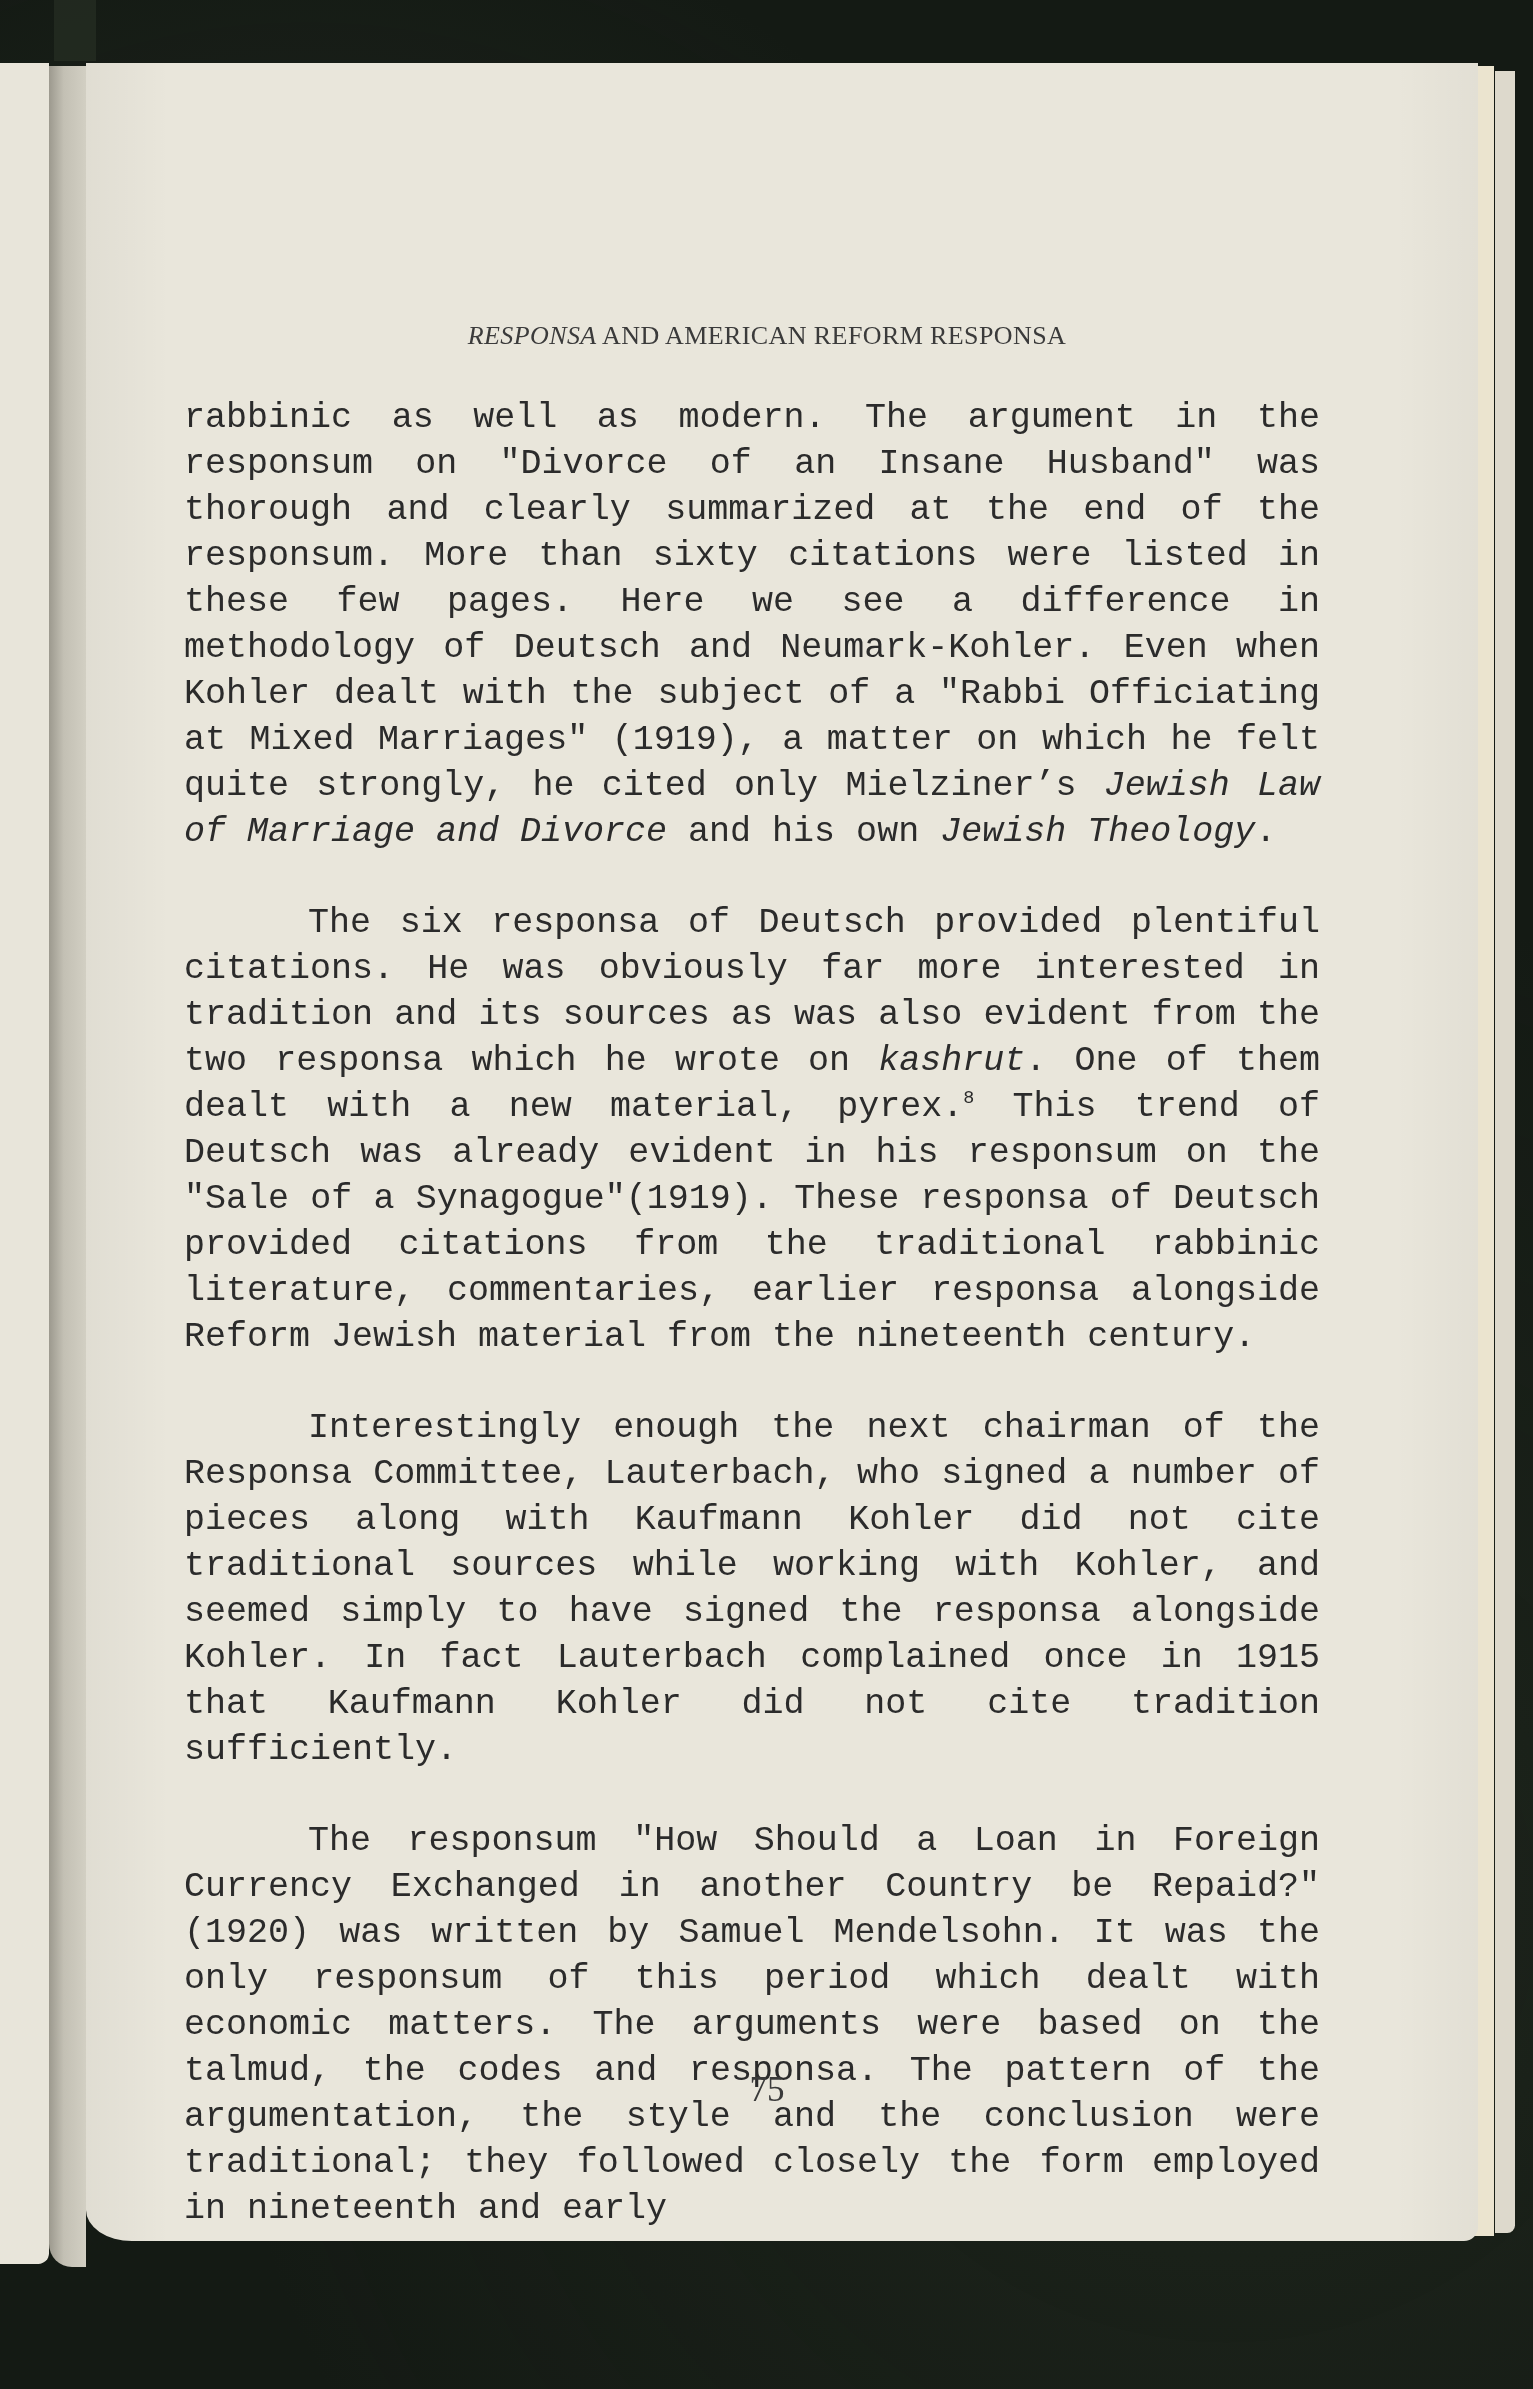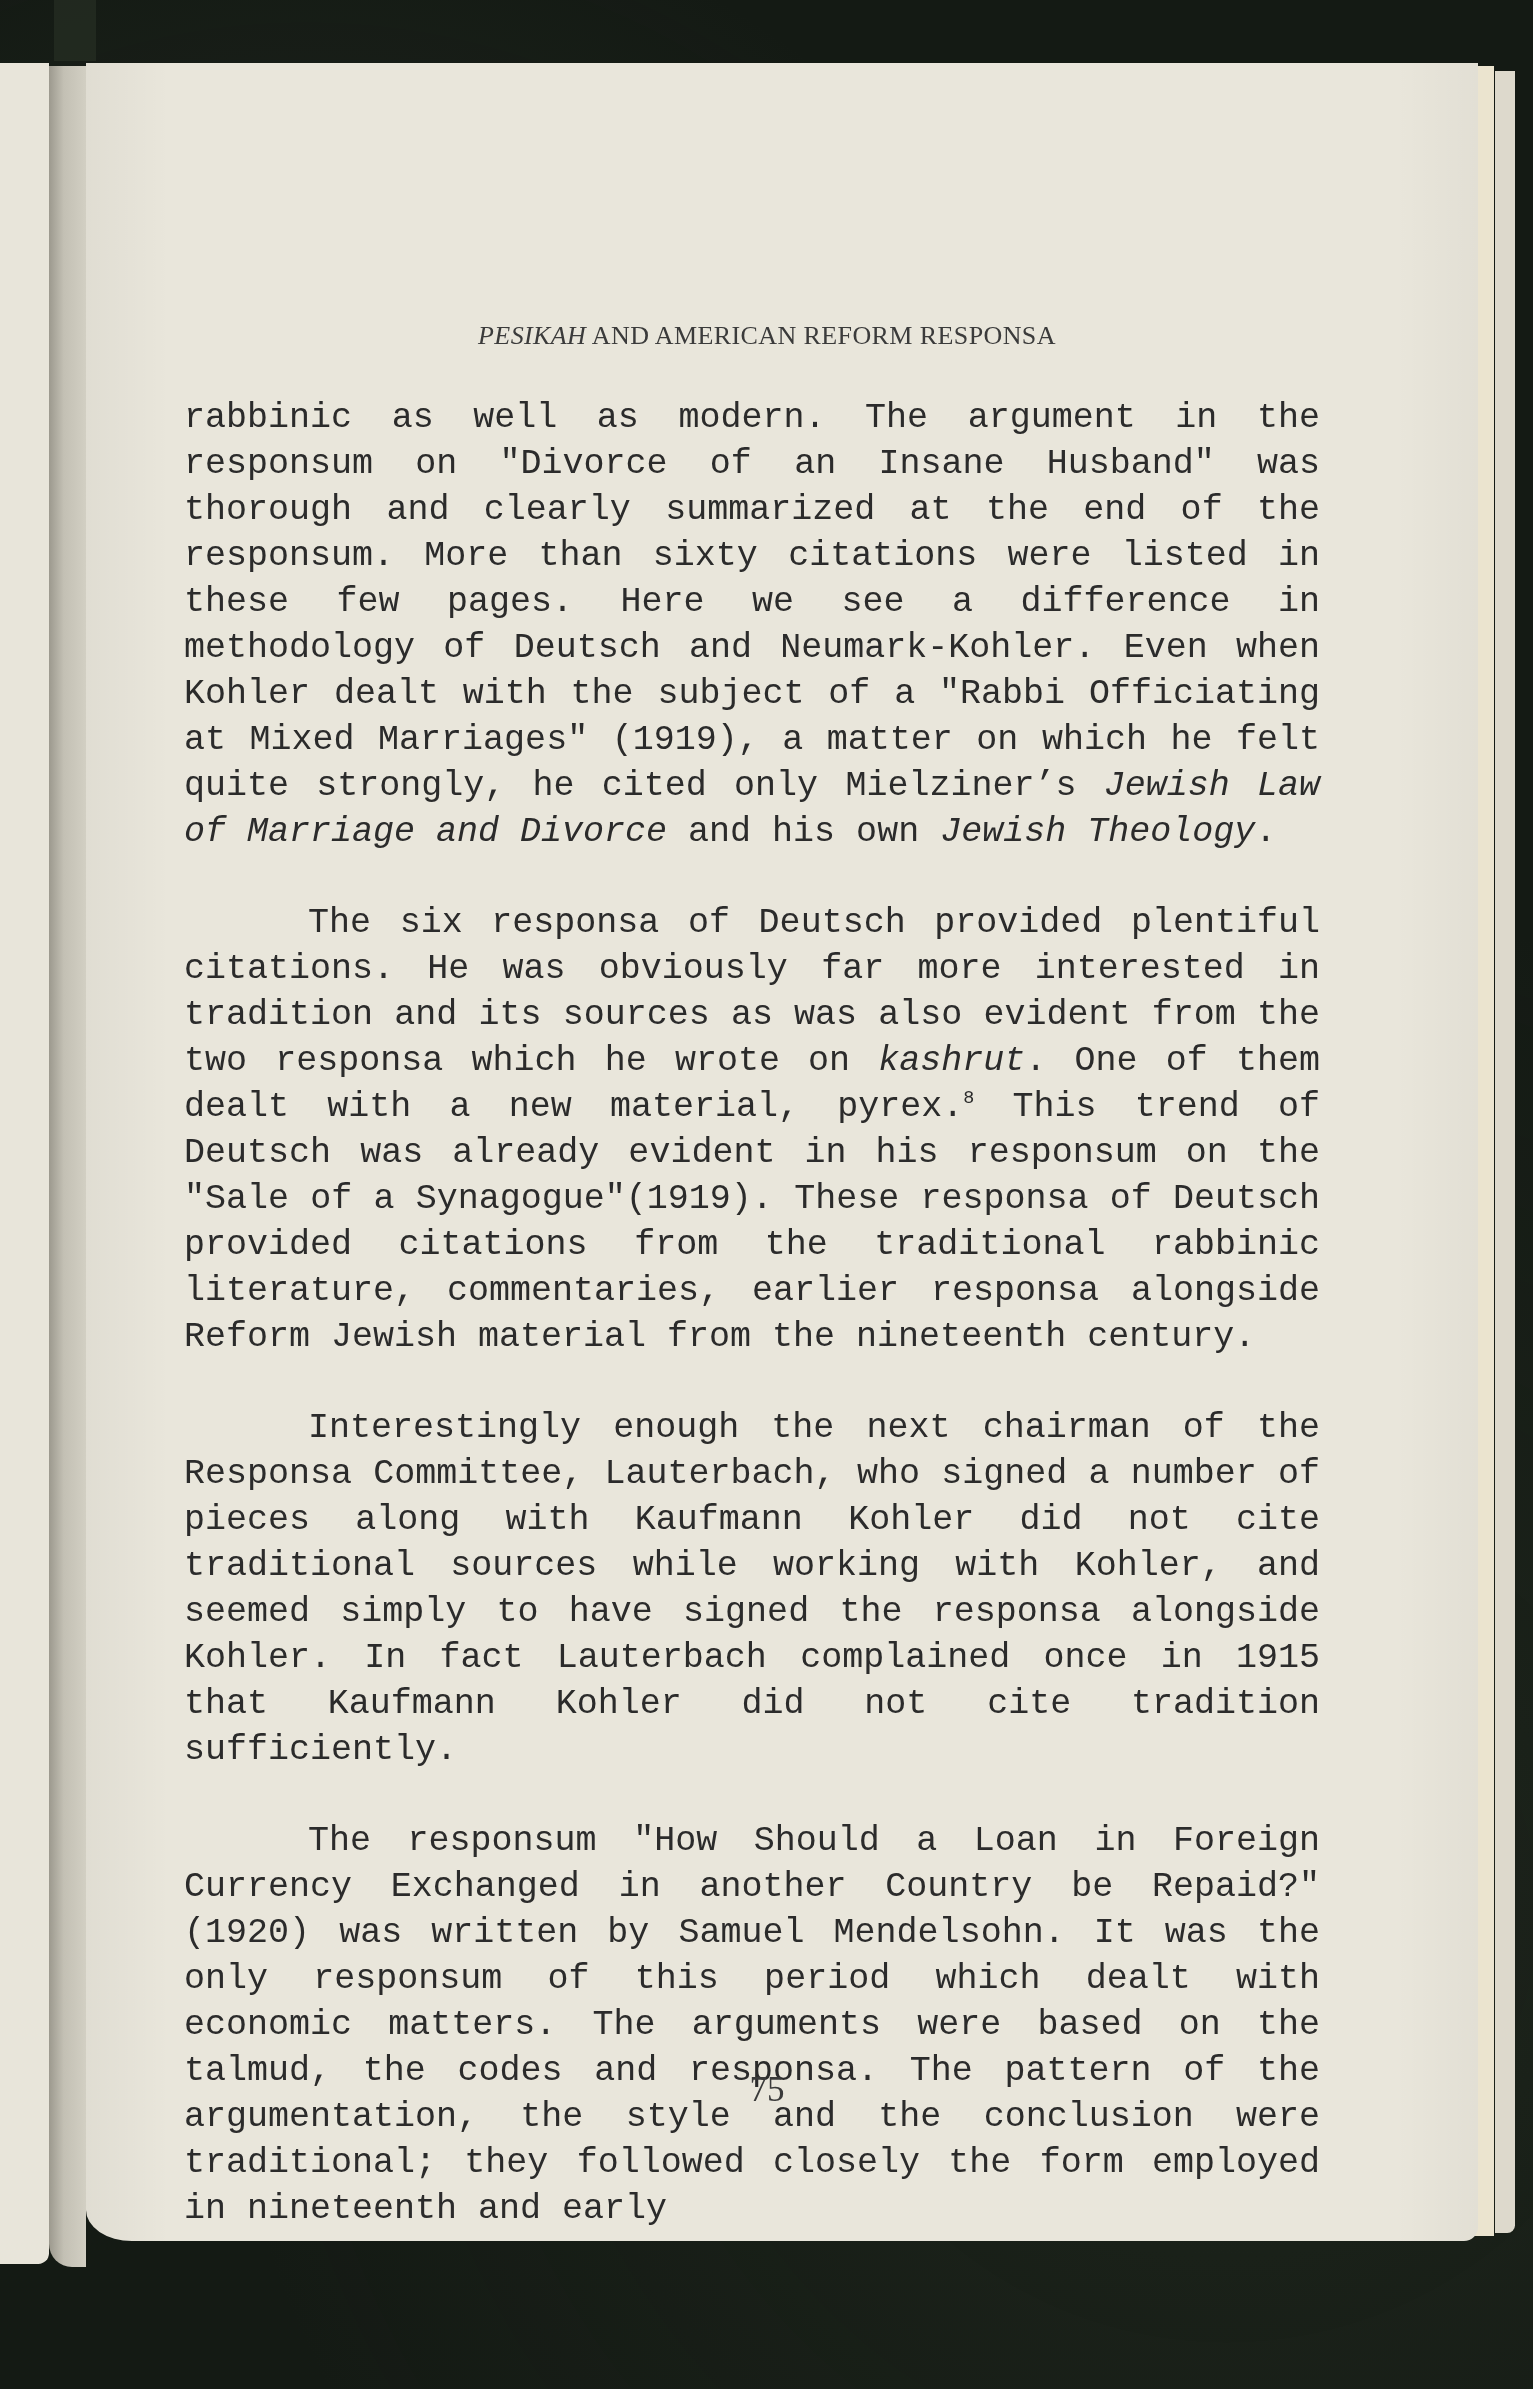--- a/index.html
+++ b/index.html
@@ -126,21 +126,21 @@
 
 <div class="spine-strip"></div>
 <div class="prev-page"></div>
 <div class="gutter"></div>
 <div class="page-edge-1"></div>
 <div class="page-edge-2"></div>
 
 <div class="page"></div>
 
 <div class="running-head">
-  <span class="italic">PESIKAH</span><span> AND AMERICAN REFORM RESPONSA</span>
+  <span class="italic">RESPONSA</span><span> AND AMERICAN REFORM RESPONSA</span>
 </div>
 
 <div class="text-block">
   <p class="para">
     <span>rabbinic as well as modern. The argument in the responsum on "Divorce of an Insane Husband" was thorough and clearly summarized at the end of the responsum. More than sixty citations were listed in these few pages. Here we see a difference in methodology of Deutsch and Neumark-Kohler. Even when Kohler dealt with the subject of a "Rabbi Officiating at Mixed Marriages" (1919), a matter on which he felt quite strongly, he cited only Mielziner’s </span><span class="italic">Jewish Law of Marriage and Divorce</span><span> and his own </span><span class="italic">Jewish Theology</span><span>.</span>
   </p>
   <p class="para indent">
     <span>The six responsa of Deutsch provided plentiful citations. He was obviously far more interested in tradition and its sources as was also evident from the two responsa which he wrote on </span><span class="italic">kashrut</span><span>. One of them dealt with a new material, pyrex.</span><sup>8</sup><span> This trend of Deutsch was already evident in his responsum on the "Sale of a Synagogue"(1919). These responsa of Deutsch provided citations from the traditional rabbinic literature, commentaries, earlier responsa alongside Reform Jewish material from the nineteenth century.</span>
   </p>
   <p class="para indent">

